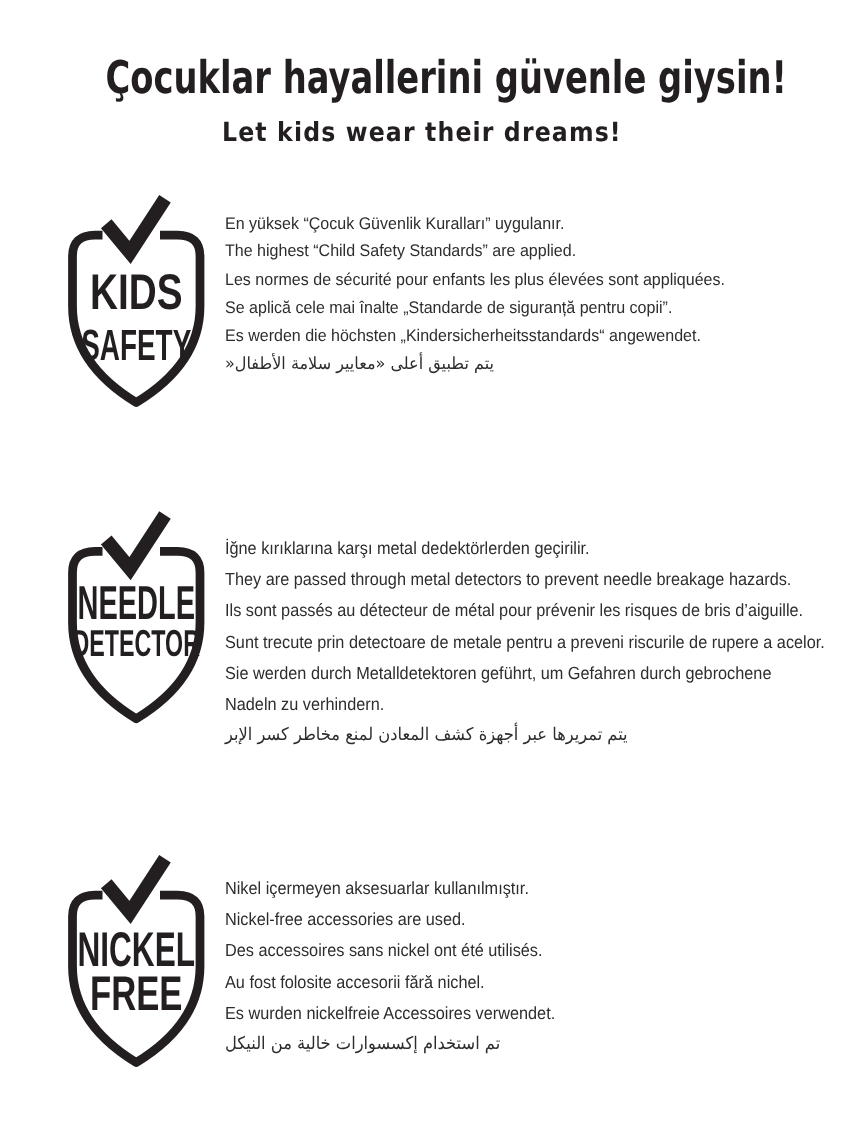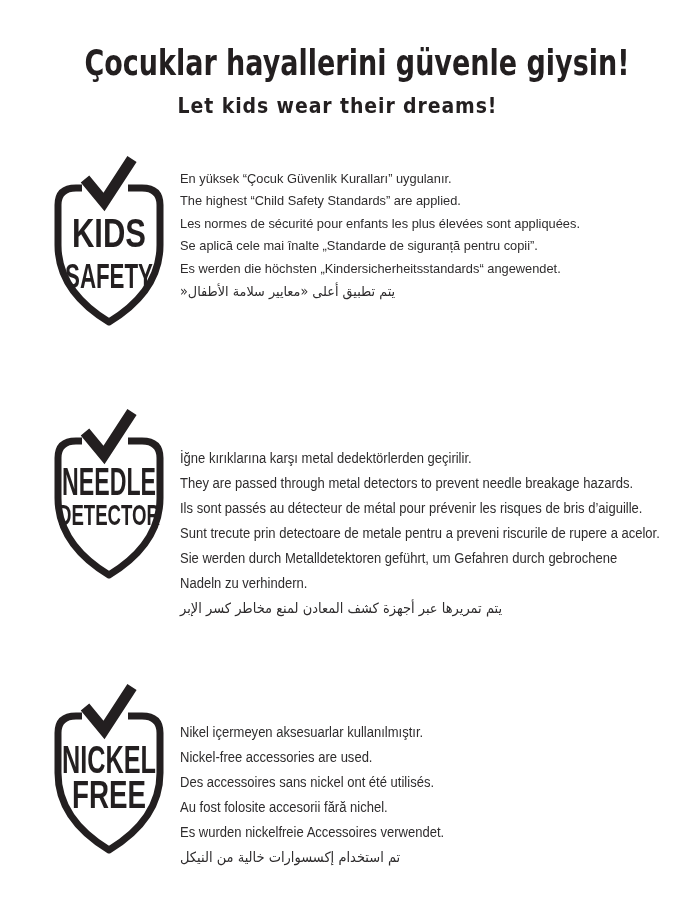--- a/index.html
+++ b/index.html
@@ -62,38 +62,38 @@
 </div>
 
 <svg class="badge" style="top:408px" width="122" height="172" viewBox="0 0 122 172">
   <path class="shield" d="M 10 50 Q 10 33 28 33 L 94 33 Q 112 33 112 50 L 112 90 Q 112 136 61 167 Q 10 136 10 90 Z"></path>
   <rect class="gapmask" x="34" y="26" width="46" height="14"></rect>
   <path class="check" d="M 37 24 L 56 47 L 84 4"></path>
   <text class="bt" x="61" y="87" font-size="38" textLength="94" lengthAdjust="spacingAndGlyphs">NEEDLE</text>
   <text class="bt" x="61" y="117" font-size="30" textLength="102" lengthAdjust="spacingAndGlyphs">DETECTOR</text>
 </svg>
 
-<div class="textcol b23" style="top:446px">
+<div class="textcol b23" style="top:426px">
   <div class="ln">İğne kırıklarına karşı metal dedektörlerden geçirilir.</div>
   <div class="ln">They are passed through metal detectors to prevent needle breakage hazards.</div>
   <div class="ln">Ils sont passés au détecteur de métal pour prévenir les risques de bris d’aiguille.</div>
   <div class="ln">Sunt trecute prin detectoare de metale pentru a preveni riscurile de rupere a acelor.</div>
   <div class="ln">Sie werden durch Metalldetektoren geführt, um Gefahren durch gebrochene</div>
   <div class="ln">Nadeln zu verhindern.</div>
   <div class="ln ar" dir="rtl">يتم تمريرها عبر أجهزة كشف المعادن لمنع مخاطر كسر الإبر</div>
 </div>
 
 <svg class="badge" style="top:683px" width="122" height="172" viewBox="0 0 122 172">
   <path class="shield" d="M 10 50 Q 10 33 28 33 L 94 33 Q 112 33 112 50 L 112 90 Q 112 136 61 167 Q 10 136 10 90 Z"></path>
   <rect class="gapmask" x="34" y="26" width="46" height="14"></rect>
   <path class="check" d="M 37 24 L 56 47 L 84 4"></path>
   <text class="bt" x="61" y="90" font-size="39" textLength="94" lengthAdjust="spacingAndGlyphs">NICKEL</text>
   <text class="bt" x="61" y="125" font-size="39" textLength="74" lengthAdjust="spacingAndGlyphs">FREE</text>
 </svg>
 
-<div class="textcol b23" style="top:720px">
+<div class="textcol b23" style="top:698px">
   <div class="ln">Nikel içermeyen aksesuarlar kullanılmıştır.</div>
   <div class="ln">Nickel-free accessories are used.</div>
   <div class="ln">Des accessoires sans nickel ont été utilisés.</div>
   <div class="ln">Au fost folosite accesorii fără nichel.</div>
   <div class="ln">Es wurden nickelfreie Accessoires verwendet.</div>
   <div class="ln ar" dir="rtl">تم استخدام إكسسوارات خالية من النيكل</div>
 </div>
 
 </body></html>

